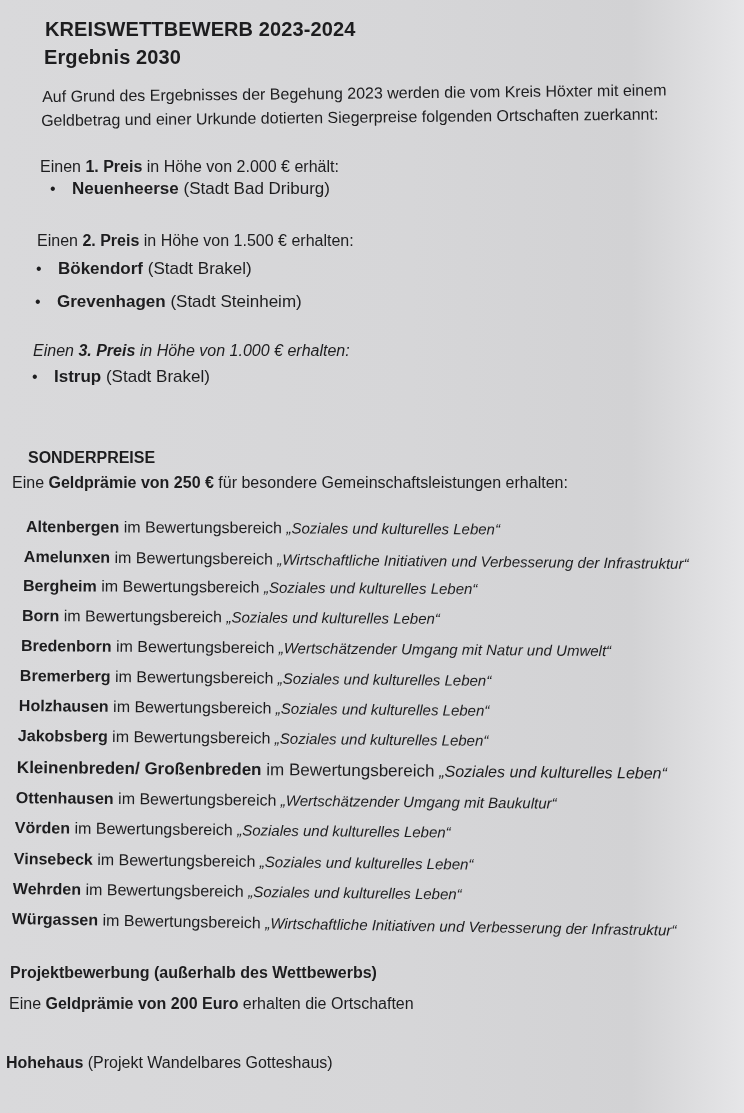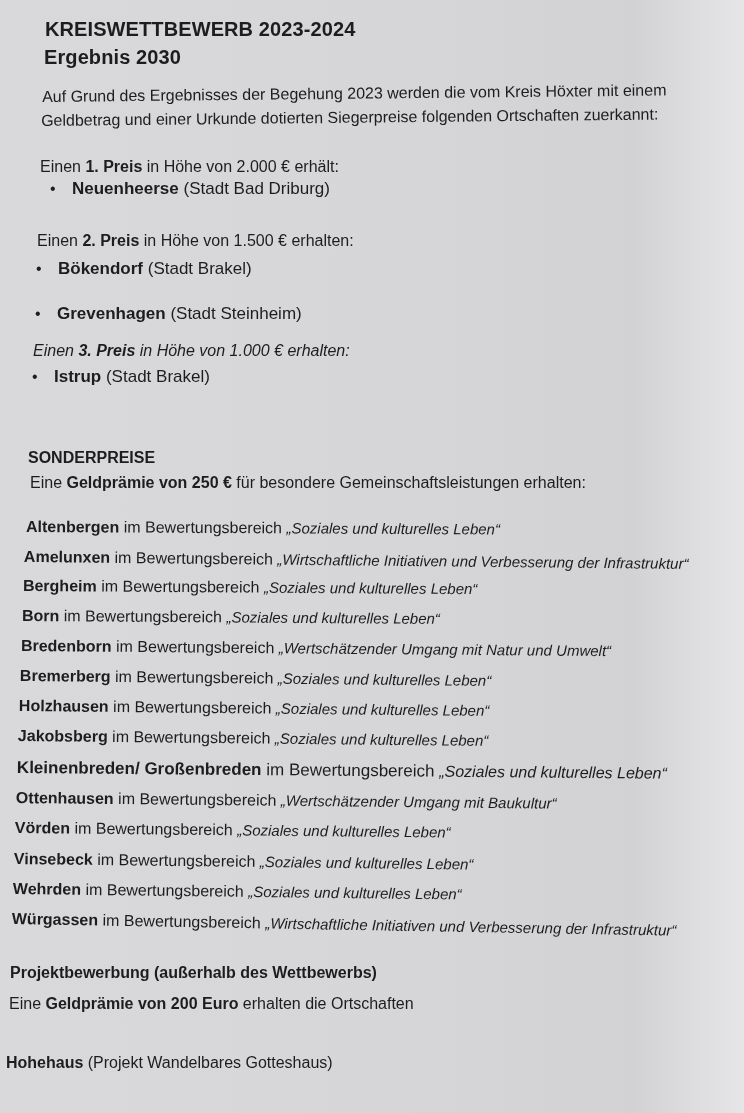--- a/index.html
+++ b/index.html
@@ -29,27 +29,27 @@
   <div class="abs title" style="left:44px; top:46px;">Ergebnis 2030</div>
 
   <div class="abs intro" style="left:42px; top:86px; transform:rotate(-0.6deg); transform-origin:left top;">Auf Grund des Ergebnisses der Begehung 2023 werden die vom Kreis Höxter mit einem</div>
   <div class="abs intro" style="left:41px; top:110px; transform:rotate(-0.6deg); transform-origin:left top;">Geldbetrag und einer Urkunde dotierten Siegerpreise folgenden Ortschaften zuerkannt:</div>
 
   <div class="abs txt" style="left:40px; top:158px;"><span>Einen </span><b>1. Preis</b><span> in Höhe von 2.000 € erhält:</span></div>
   <div class="abs big" style="left:38px; top:179px;margin-left:12px;"><span class="bullet">•</span><b>Neuenheerse</b><span> (Stadt Bad Driburg)</span></div>
 
   <div class="abs txt" style="left:37px; top:232px;"><span>Einen </span><b>2. Preis</b><span> in Höhe von 1.500 € erhalten:</span></div>
   <div class="abs big" style="left:36px; top:259px;"><span class="bullet">•</span><b>Bökendorf</b><span> (Stadt Brakel)</span></div>
-  <div class="abs big" style="left:35px; top:292px;margin-top:12px;"><span class="bullet">•</span><b>Grevenhagen</b><span> (Stadt Steinheim)</span></div>
+  <div class="abs big" style="left:35px; top:292px;"><span class="bullet">•</span><b>Grevenhagen</b><span> (Stadt Steinheim)</span></div>
 
   <div class="abs txt" style="left:33px; top:342px;font-style:italic;"><span>Einen </span><b>3. Preis</b><span> in Höhe von 1.000 € erhalten:</span></div>
   <div class="abs big" style="left:32px; top:367px;"><span class="bullet">•</span><b>Istrup</b><span> (Stadt Brakel)</span></div>
 
   <div class="abs txt" style="left:28px; top:449px; font-weight:bold;">SONDERPREISE</div>
-  <div class="abs txt" style="left:30px; top:474px;"><span>Eine </span><b>Geldprämie von 250 €</b><span> für besondere Gemeinschaftsleistungen erhalten:</span></div>
+  <div class="abs txt" style="left:12px; top:474px;"><span>Eine </span><b>Geldprämie von 250 €</b><span> für besondere Gemeinschaftsleistungen erhalten:</span></div>
 
   <div class="abs txt" style="left:26px; top:518px; transform:rotate(0.3deg); transform-origin:left top;"><b>Altenbergen</b><span> im Bewertungsbereich </span><i>„Soziales und kulturelles Leben“</i></div>
   <div class="abs txt" style="left:24px; top:548px; transform:rotate(0.6deg); transform-origin:left top;"><b>Amelunxen</b><span> im Bewertungsbereich </span><i>„Wirtschaftliche Initiativen und Verbesserung der Infrastruktur“</i></div>
   <div class="abs txt" style="left:23px; top:577px; transform:rotate(0.4deg); transform-origin:left top;"><b>Bergheim</b><span> im Bewertungsbereich </span><i>„Soziales und kulturelles Leben“</i></div>
   <div class="abs txt" style="left:22px; top:607px; transform:rotate(0.4deg); transform-origin:left top;"><b>Born</b><span> im Bewertungsbereich </span><i>„Soziales und kulturelles Leben“</i></div>
   <div class="abs txt" style="left:21px; top:637px; transform:rotate(0.5deg); transform-origin:left top;"><b>Bredenborn</b><span> im Bewertungsbereich </span><i>„Wertschätzender Umgang mit Natur und Umwelt“</i></div>
   <div class="abs txt" style="left:20px; top:667px; transform:rotate(0.6deg); transform-origin:left top;"><b>Bremerberg</b><span> im Bewertungsbereich </span><i>„Soziales und kulturelles Leben“</i></div>
   <div class="abs txt" style="left:19px; top:697px; transform:rotate(0.6deg); transform-origin:left top;"><b>Holzhausen</b><span> im Bewertungsbereich </span><i>„Soziales und kulturelles Leben“</i></div>
   <div class="abs txt" style="left:18px; top:727px; transform:rotate(0.6deg); transform-origin:left top;"><b>Jakobsberg</b><span> im Bewertungsbereich </span><i>„Soziales und kulturelles Leben“</i></div>
   <div class="abs txt" style="left:17px; top:758px; font-size:17px; transform:rotate(0.5deg); transform-origin:left top;"><b>Kleinenbreden/ Großenbreden</b><span> im Bewertungsbereich </span><i style="font-size:16px;">„Soziales und kulturelles Leben“</i></div>

